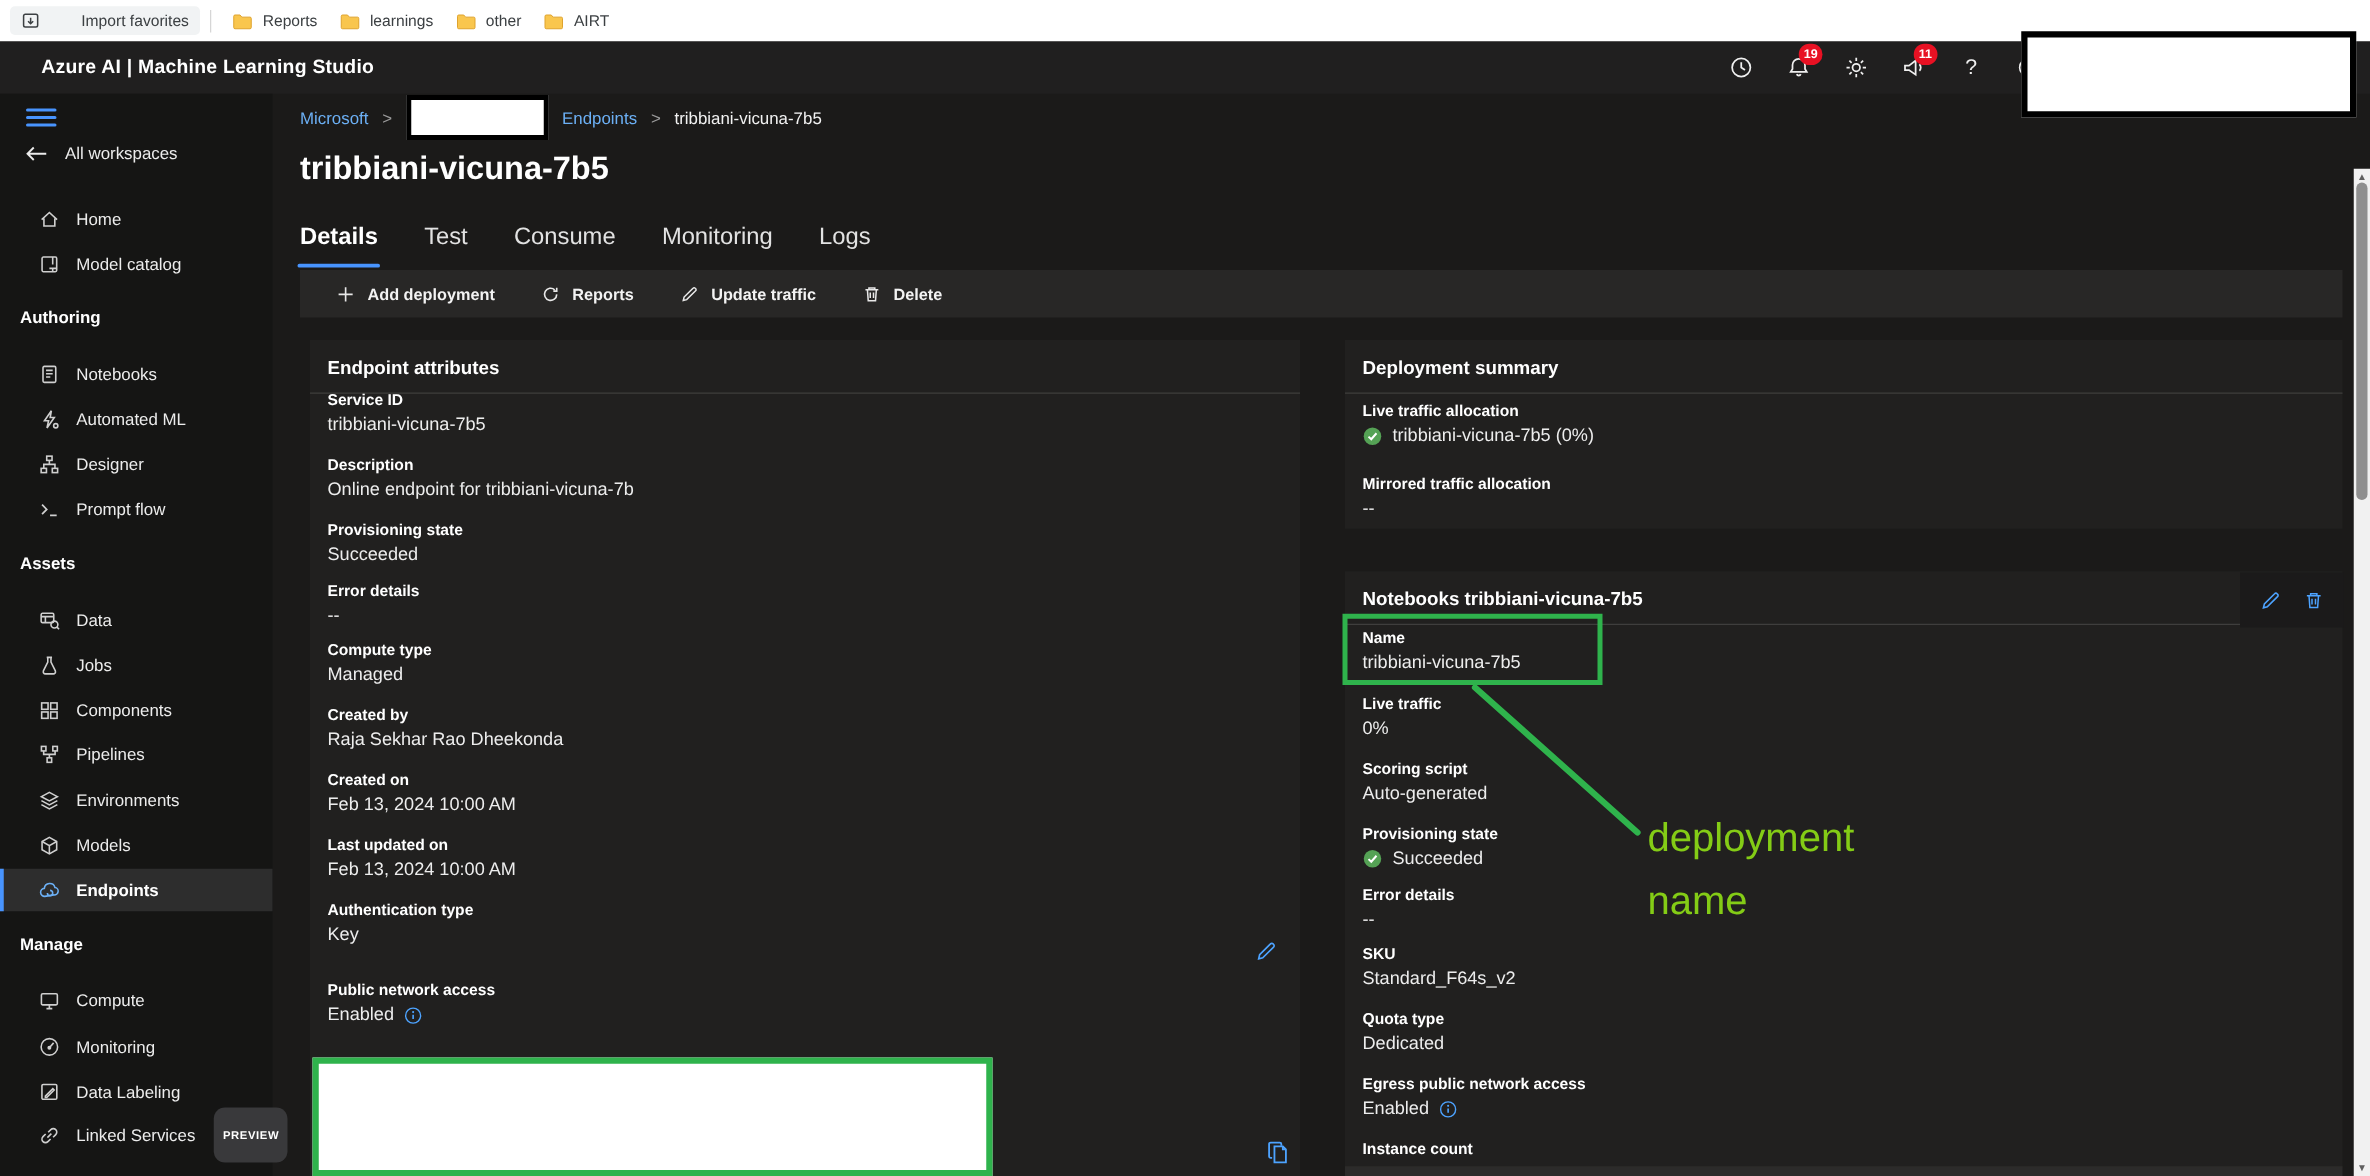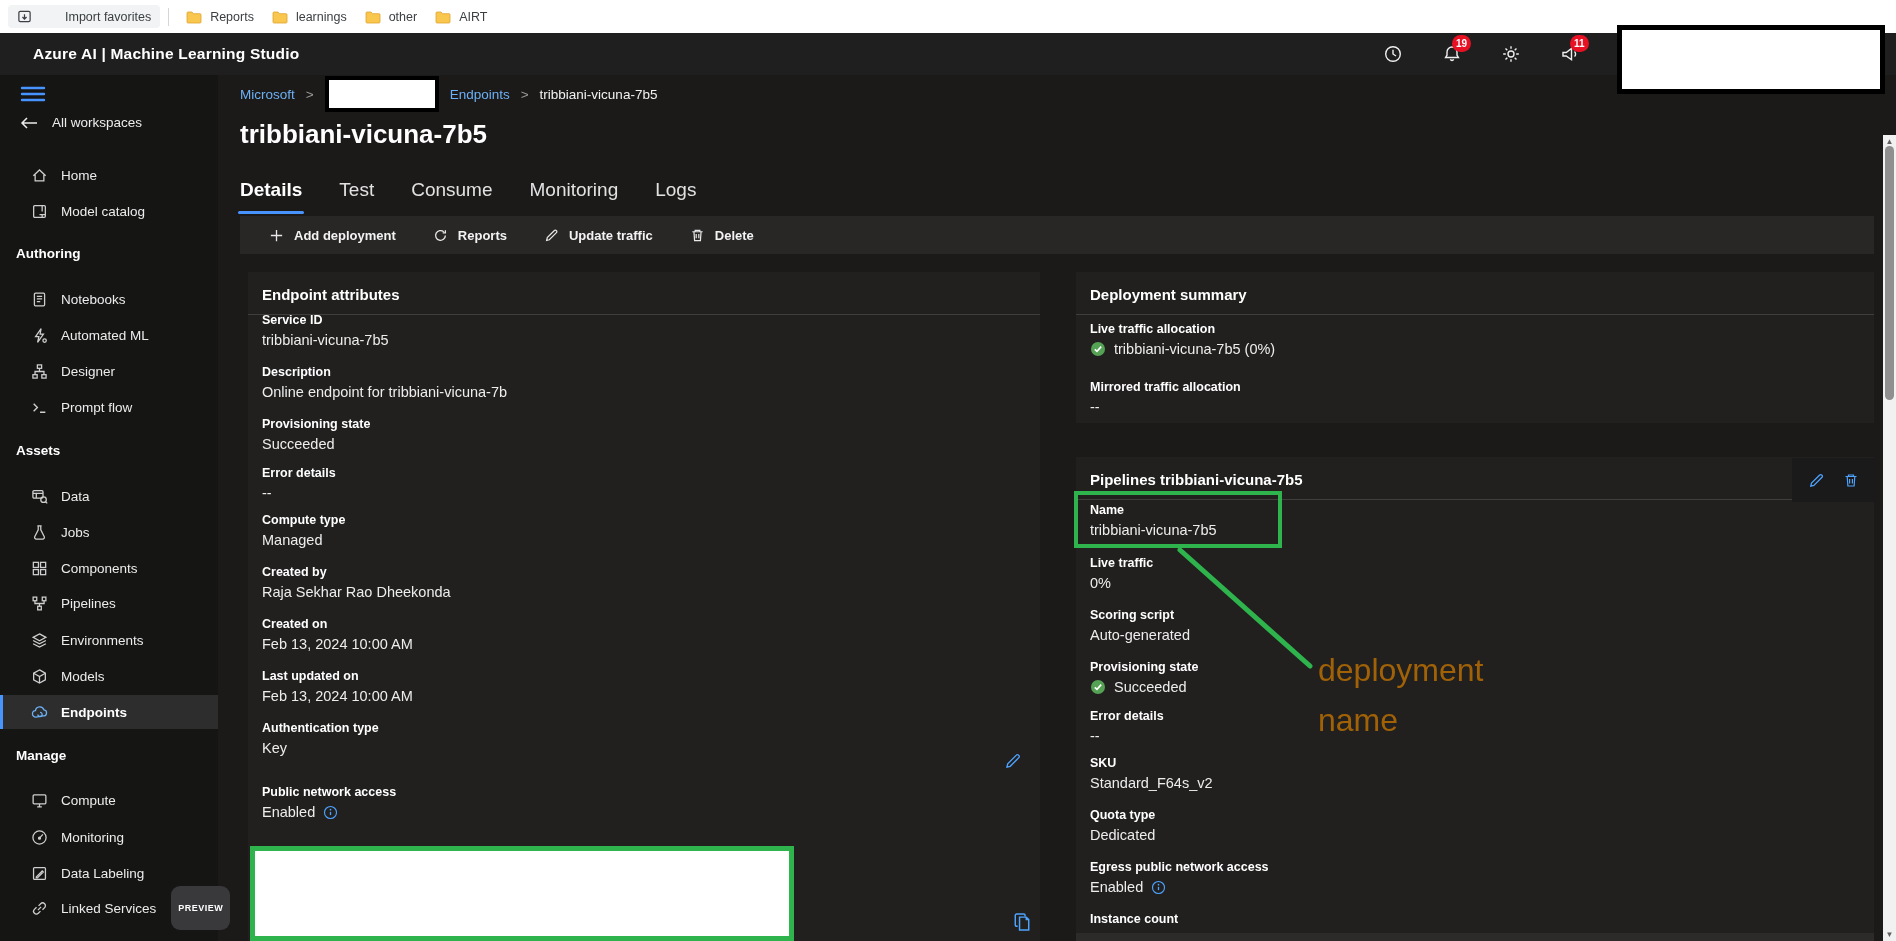--- a/index.html
+++ b/index.html
@@ -13,21 +13,21 @@
   
   .bookmarks { position:absolute; top:0; left:0; right:0; height:33px; background:#ffffff;
     display:flex; align-items:center; padding-left:8px; color:#3c4043; z-index:2; }
   .bm-item { display:flex; align-items:center; gap:8px; font-size:12.5px; padding:4px 9px; border-radius:4px; white-space:nowrap; }
   .bm-import { background:#f1f3f4;gap:33px; }
   .bm-sep { width:1px; height:18px; background:#d6d6d6; margin:0 8px; }
 
   
   .app-header { position:absolute; top:33px; left:0; right:0; height:42px; background:#201f1f; z-index:1; }
   .app-title { position:absolute; left:33px; top:12px; font-size:15.5px; font-weight:bold; color:#fff; letter-spacing:.2px; }
-  .header-icons { position:absolute; left:1382px; top:0; height:42px; display:flex; align-items:center; gap:37px; color:#efefef; }
+  .header-icons { position:absolute; left:1382px; top:0; height:42px; display:flex; align-items:center; gap:24px; color:#efefef; }
   .hicon { position:relative; width:22px; height:22px; display:flex; align-items:center; justify-content:center; }
   .badge { position:absolute; top:-8px; left:11px; min-width:15px; height:17px; padding:0 4px; background:#e81123;
     border-radius:9px; color:#fff; font-size:10px; font-weight:bold; display:flex; align-items:center; justify-content:center; z-index:2; }
   .qmark { font-size:17px; color:#efefef; }
 
   .redacted-top { position:absolute; left:1617px; top:25px; width:268px; height:69px; background:#fff; border:5px solid #000; z-index:6; }
 
   
   .sidebar { position:absolute; top:75px; left:0; bottom:0; width:218px; background:#151514; z-index:1; }
   .hamburger { position:absolute; left:20px; top:9px; width:26px; height:20px; color:#4894fe; }
@@ -75,21 +75,21 @@
 
   .dep-icons-bg { position:absolute; left:1792px; top:458px; width:83px; height:44px; background:#1b1a1a;
     display:flex; align-items:center; justify-content:center; gap:18px; z-index:2; color:#4da3ff; }
 
   .pencil-left { position:absolute; left:1004px; top:752px; color:#4da3ff; z-index:2; }
   .copy-icon   { position:absolute; left:1012px; top:911px; color:#4da3ff; z-index:4; }
 
   .redacted-green { position:absolute; left:250px; top:846px; width:544px; height:95px; background:#fff; border:5px solid #2fb34c; z-index:3; }
   .green-name-box { position:absolute; left:1074px; top:491px; width:208px; height:57px; border:4px solid #2fb34c; z-index:4; }
   .annot-line { position:absolute; left:1160px; top:542px; z-index:4; }
-  .annot-text { position:absolute; left:1318px; top:645px; color:#a16207; font-size:32px; line-height:50px; z-index:4; }
+  .annot-text { position:absolute; left:1318px; top:645px; color:#84cc16; font-size:32px; line-height:50px; z-index:4; }
 
   
   .scrollbar { position:absolute; right:0; top:135px; width:13px; height:806px; background:#f1f1f1; z-index:7; }
   .sb-thumb { position:absolute; left:2px; top:11px; width:9px; height:254px; background:#8f8f8f; border-radius:5px; }
   .sb-arrow { position:absolute; left:0; width:13px; text-align:center; font-size:8px; color:#5f5f5f; }
   .sb-up { top:2px; } .sb-down { bottom:2px; }
   .h-scroll { position:absolute; left:1076px; top:933px; width:798px; height:8px; background:#2c2b2a; z-index:3; }
 </style>
 </head>
 <body>
@@ -519,21 +519,21 @@
   </div>
   <div class="field" style="top:108px">
     <div class="fl">Mirrored traffic allocation</div>
     <div class="fv">
         <span>--</span>
       </div>
   </div>
 </div>
 
 <div class="card card-deploy">
-  <div class="card-header">Pipelines tribbiani-vicuna-7b5</div>
+  <div class="card-header">Notebooks tribbiani-vicuna-7b5</div>
 
   <div class="field" style="top:46px">
     <div class="fl">Name</div>
     <div class="fv">
         <span>tribbiani-vicuna-7b5</span>
       </div>
   </div>
   <div class="field" style="top:99px">
     <div class="fl">Live traffic</div>
     <div class="fv">

